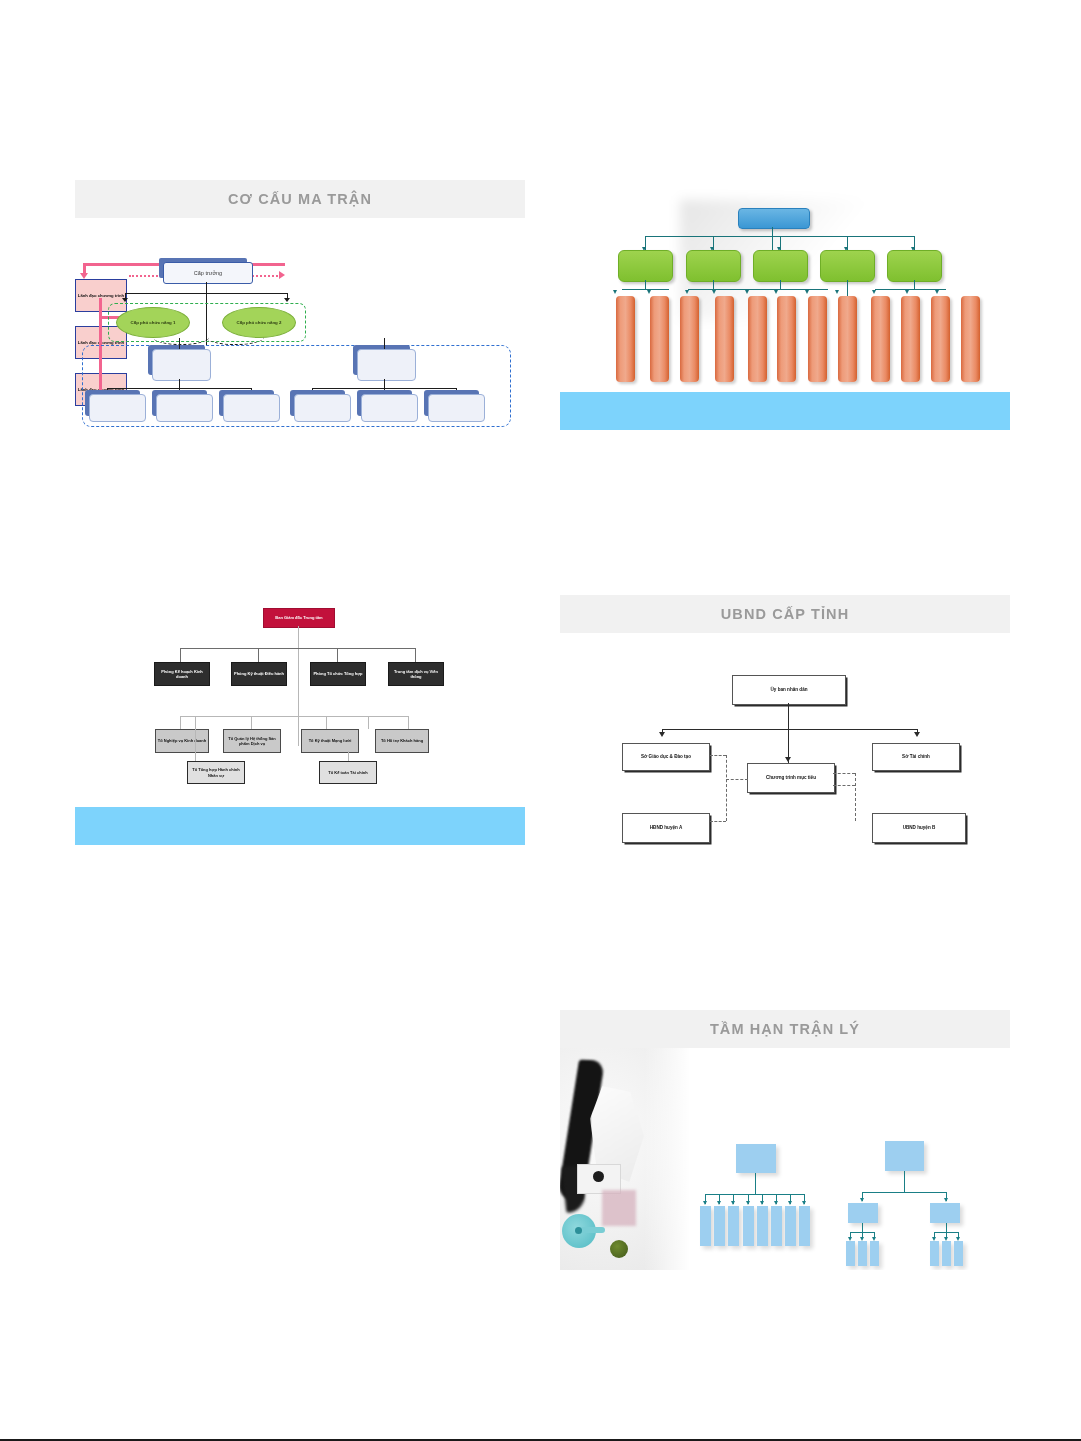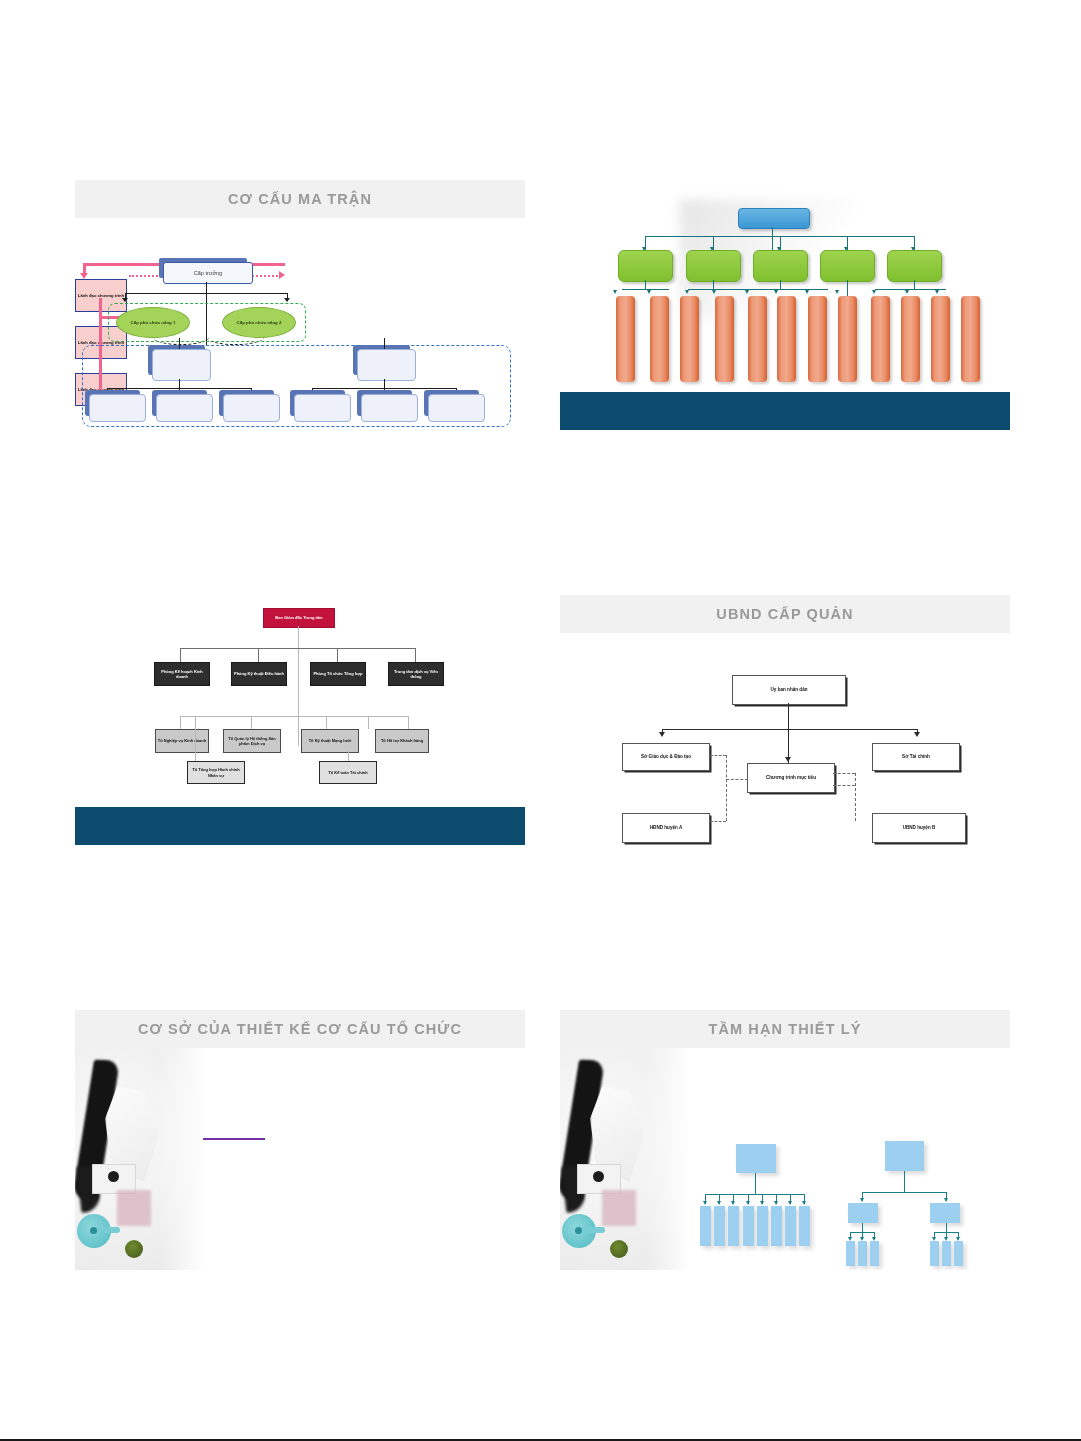--- a/index.html
+++ b/index.html
@@ -4,21 +4,21 @@
 <style>
   html,body{margin:0;padding:0;background:#ffffff;}
   body{
     width:1081px;height:1441px;position:relative;overflow:hidden;
     font-family:"Liberation Sans","DejaVu Sans",sans-serif;
   }
   .page{position:absolute;inset:0;background:#fff;}
   .page-rule{position:absolute;left:0;right:0;bottom:0;height:2px;background:#1a1a1a;}
 
   
-  .slide{position:absolute;background:#0c4a6e;}
+  .slide{position:absolute;background:#7dd3fc;}
   .slide-head{
     height:38px;background:#f1f1f1;display:flex;align-items:center;justify-content:center;
   }
   .slide-title{
     color:#9a9a9a;font-size:14.5px;letter-spacing:1.1px;font-weight:600;
     white-space:nowrap;
   }
   .slide-body{position:relative;background:#fff;overflow:hidden;}
 
   
@@ -370,21 +370,21 @@
           </div>
         <div class="whtbox" style="left:166px;top:158px;width:56px;height:21px;">
             <div class="t-b">Tổ Kế toán Tài chính</div>
           </div>
       </div>
     </div>
   </div>
 
   <div class="slide" id="slide-ubnd">
     <div class="slide-head">
-      <div class="slide-title">UBND CẤP QUẢN</div>
+      <div class="slide-title">UBND CẤP TỈNH</div>
     </div>
     <div class="slide-body d4">
 
       <div class="ubox" style="left:172px;top:42px;width:112px;height:28px;">
         <div class="utxt">Ủy ban nhân dân</div>
       </div>
 
       <div class="sl slv" style="left:228px;top:70px;height:60px;"></div>
       <div class="sl slh" style="left:102px;top:96px;width:256px;"></div>
       <div class="sl slv" style="left:102px;top:96px;height:6px;"></div>
@@ -413,46 +413,24 @@
       <div class="dl dlv" style="left:166px;top:122px;height:66px;"></div>
       <div class="dl dlh" style="left:150px;top:188px;width:16px;"></div>
       <div class="dl dlh" style="left:166px;top:146px;width:22px;"></div>
 
       <div class="dl dlh" style="left:273px;top:140px;width:22px;"></div>
       <div class="dl dlv" style="left:295px;top:140px;height:48px;"></div>
       <div class="dl dlh" style="left:273px;top:152px;width:22px;"></div>
     </div>
   </div>
 
-  <div class="slide" id="slide-basis">
-    <div class="slide-head">
-      <div class="slide-title">CƠ SỞ CỦA THIẾT KẾ CƠ CẤU TỔ CHỨC</div>
-    </div>
-    <div class="slide-body">
-      <div class="photo">
-        <div class="bgw"></div>
-        <div class="blade"></div>
-        <div class="blade2"></div>
-        <div class="paper"></div>
-        <div class="cam"></div>
-        <div class="lens"></div>
-        <div class="pink"></div>
-        <div class="tealdisc"></div>
-        <div class="tealbar"></div>
-        <div class="tealdot"></div>
-        <div class="succ"></div>
-        <div class="fade"></div>
-      </div>
-      <div class="purple-rule" style="left:128px;top:90px;width:62px;"></div>
-    </div>
-  </div>
 
   <div class="slide" id="slide-span">
     <div class="slide-head">
-      <div class="slide-title">TẦM HẠN THIẾT LÝ</div>
+      <div class="slide-title">TẦM HẠN TRẬN LÝ</div>
     </div>
     <div class="slide-body d6">
       <div class="photo">
         <div class="bgw"></div>
         <div class="blade"></div>
         <div class="blade2"></div>
         <div class="paper"></div>
         <div class="cam"></div>
         <div class="lens"></div>
         <div class="pink"></div>

